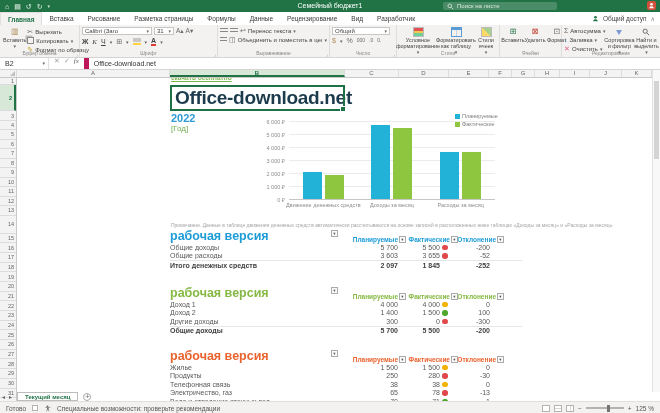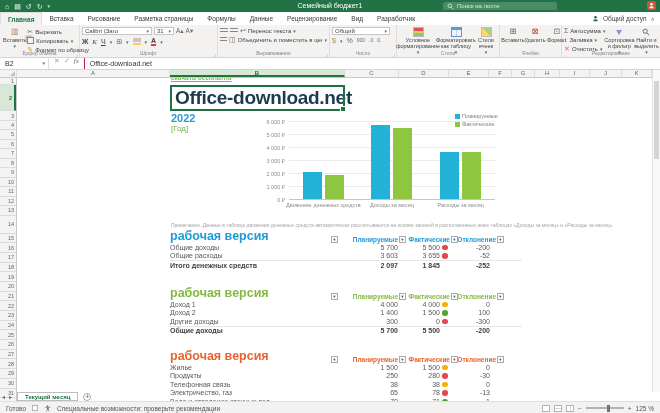--- a/index.html
+++ b/index.html
@@ -37,21 +37,21 @@
   .ic-cf{width:9px;height:8px;border:1px solid #bbb;background:linear-gradient(#e05252 0 33%,#f2c94c 33% 66%,#6fcf97 66%);}
   .ic-table{width:9px;height:8px;border:1px solid #5b9bd5;background:linear-gradient(#5b9bd5 0 2px,transparent 2px),linear-gradient(90deg,transparent 0 4px,#bcd5ec 4px 5px,transparent 5px);}
   .ic-styles{width:9px;height:8px;background:linear-gradient(45deg,#ffd966 0 50%,#a9d18e 50%);border:1px solid #bbb;}
   .funnel{width:0;height:0;border-left:3.5px solid transparent;border-right:3.5px solid transparent;border-top:5px solid #7b9bd2;}
   .bold-b{font-weight:bold;font-size:7px;}
   .ital-b{font-style:italic;font-size:7px;font-family:"Liberation Serif",serif;}
   .und-b{text-decoration:underline;font-size:7px;}
   
   .fbar{position:absolute;top:57px;left:0;width:660px;height:12px;background:#fff;border-bottom:1px solid #d6d4d2;display:flex;align-items:center;font-size:7px;color:#333;z-index:47;}
   .namebox{width:40px;padding-left:5px;border-right:1px solid #e1dfdd;height:12px;display:flex;align-items:center;justify-content:space-between;padding-right:3px;}
-  .fops{display:flex;align-items:flex-start;gap:4px;padding:0 5px;border-right:1px solid #be185d;height:12px;color:#a6a4a2;}
+  .fops{display:flex;align-items:flex-start;gap:4px;padding:0 5px;border-right:5px solid #be185d;height:12px;color:#a6a4a2;}
   .fx{font-family:"Liberation Serif",serif;font-style:italic;color:#666;}
   .fval{padding-left:5px;color:#333;}
   
   #col-headers{position:absolute;top:69px;left:0;width:652px;height:9px;display:flex;z-index:6;background:#f3f3f3;border-bottom:1px solid #c9c9c9;box-sizing:border-box;}
   .corner{position:relative;background:#f3f3f3;border-right:1px solid #dcdcdc;box-sizing:border-box;}
   .corner::after{content:"";position:absolute;right:1px;bottom:1px;border-left:5px solid transparent;border-bottom:5px solid #c0c0c0;}
   .colh{box-sizing:border-box;border-right:1px solid #dcdcdc;font-size:6px;color:#666;text-align:center;line-height:8px;background:#f3f3f3;}
   .colh.sel{background:#d8e8d8;color:#1e7145;font-weight:bold;border-bottom:2px solid #217346;}
   #row-headers{position:absolute;top:78px;left:0;width:17px;height:323px;z-index:6;overflow:hidden;background:#f3f3f3;border-right:1px solid #c9c9c9;box-sizing:border-box;}
   .rowh{box-sizing:border-box;border-bottom:1px solid #dcdcdc;font-size:5.5px;color:#666;display:flex;align-items:center;justify-content:flex-end;padding-right:2px;background:#f3f3f3;}
@@ -75,21 +75,21 @@
   .bar{width:19px;}
   .catlbl{position:absolute;font-size:5.5px;color:#8c8c8c;display:flex;justify-content:center;white-space:nowrap;}
   #legend{position:absolute;left:202px;top:6px;display:flex;flex-direction:column;gap:2px;z-index:2;}
   .leg-item{display:flex;align-items:center;gap:2px;font-size:5.5px;color:#7f7f7f;}
   .leg-sw{width:5px;height:5px;display:inline-block;}
   
   .btable{position:absolute;left:170px;width:352px;z-index:2;}
   #btable-0{top:229px;} #btable-1{top:286px;} #btable-2{top:349px;}
   .bt-head{display:flex;align-items:flex-end;height:14px;}
   .bt-title{font-size:12.5px;font-weight:bold;line-height:13px;white-space:nowrap;}
-  .c-label{width:168px;display:flex;justify-content:space-between;align-items:flex-end;box-sizing:border-box;}
+  .c-label{width:168px;display:flex;justify-content:space-between;align-items:flex-start;box-sizing:border-box;}
   .hcell{display:flex;justify-content:flex-end;align-items:center;gap:1px;box-sizing:border-box;}
   .w-plan{width:68px;} .w-fact{width:52px;} .w-dev{width:46px;}
   .hlbl{font-size:6.5px;font-weight:bold;white-space:nowrap;}
   .fbtn{width:7px;height:7px;background:#fafafa;border:1px solid #ababab;font-size:4.5px;line-height:6px;text-align:center;color:#555;box-sizing:border-box;flex:none;cursor:pointer;}
   .bt-row{display:flex;align-items:center;height:8.5px;font-size:7px;color:#595959;}
   .bt-row.bold{font-weight:bold;color:#3f3f3f;border-top:1px solid #e6e6e6;}
   .r-label{width:168px;white-space:nowrap;overflow:hidden;}
   .r-plan{width:60px;text-align:right;}
   .r-fact{width:42px;text-align:right;}
   .r-circ{width:10px;display:flex;justify-content:flex-start;padding-left:2px;box-sizing:border-box;}

